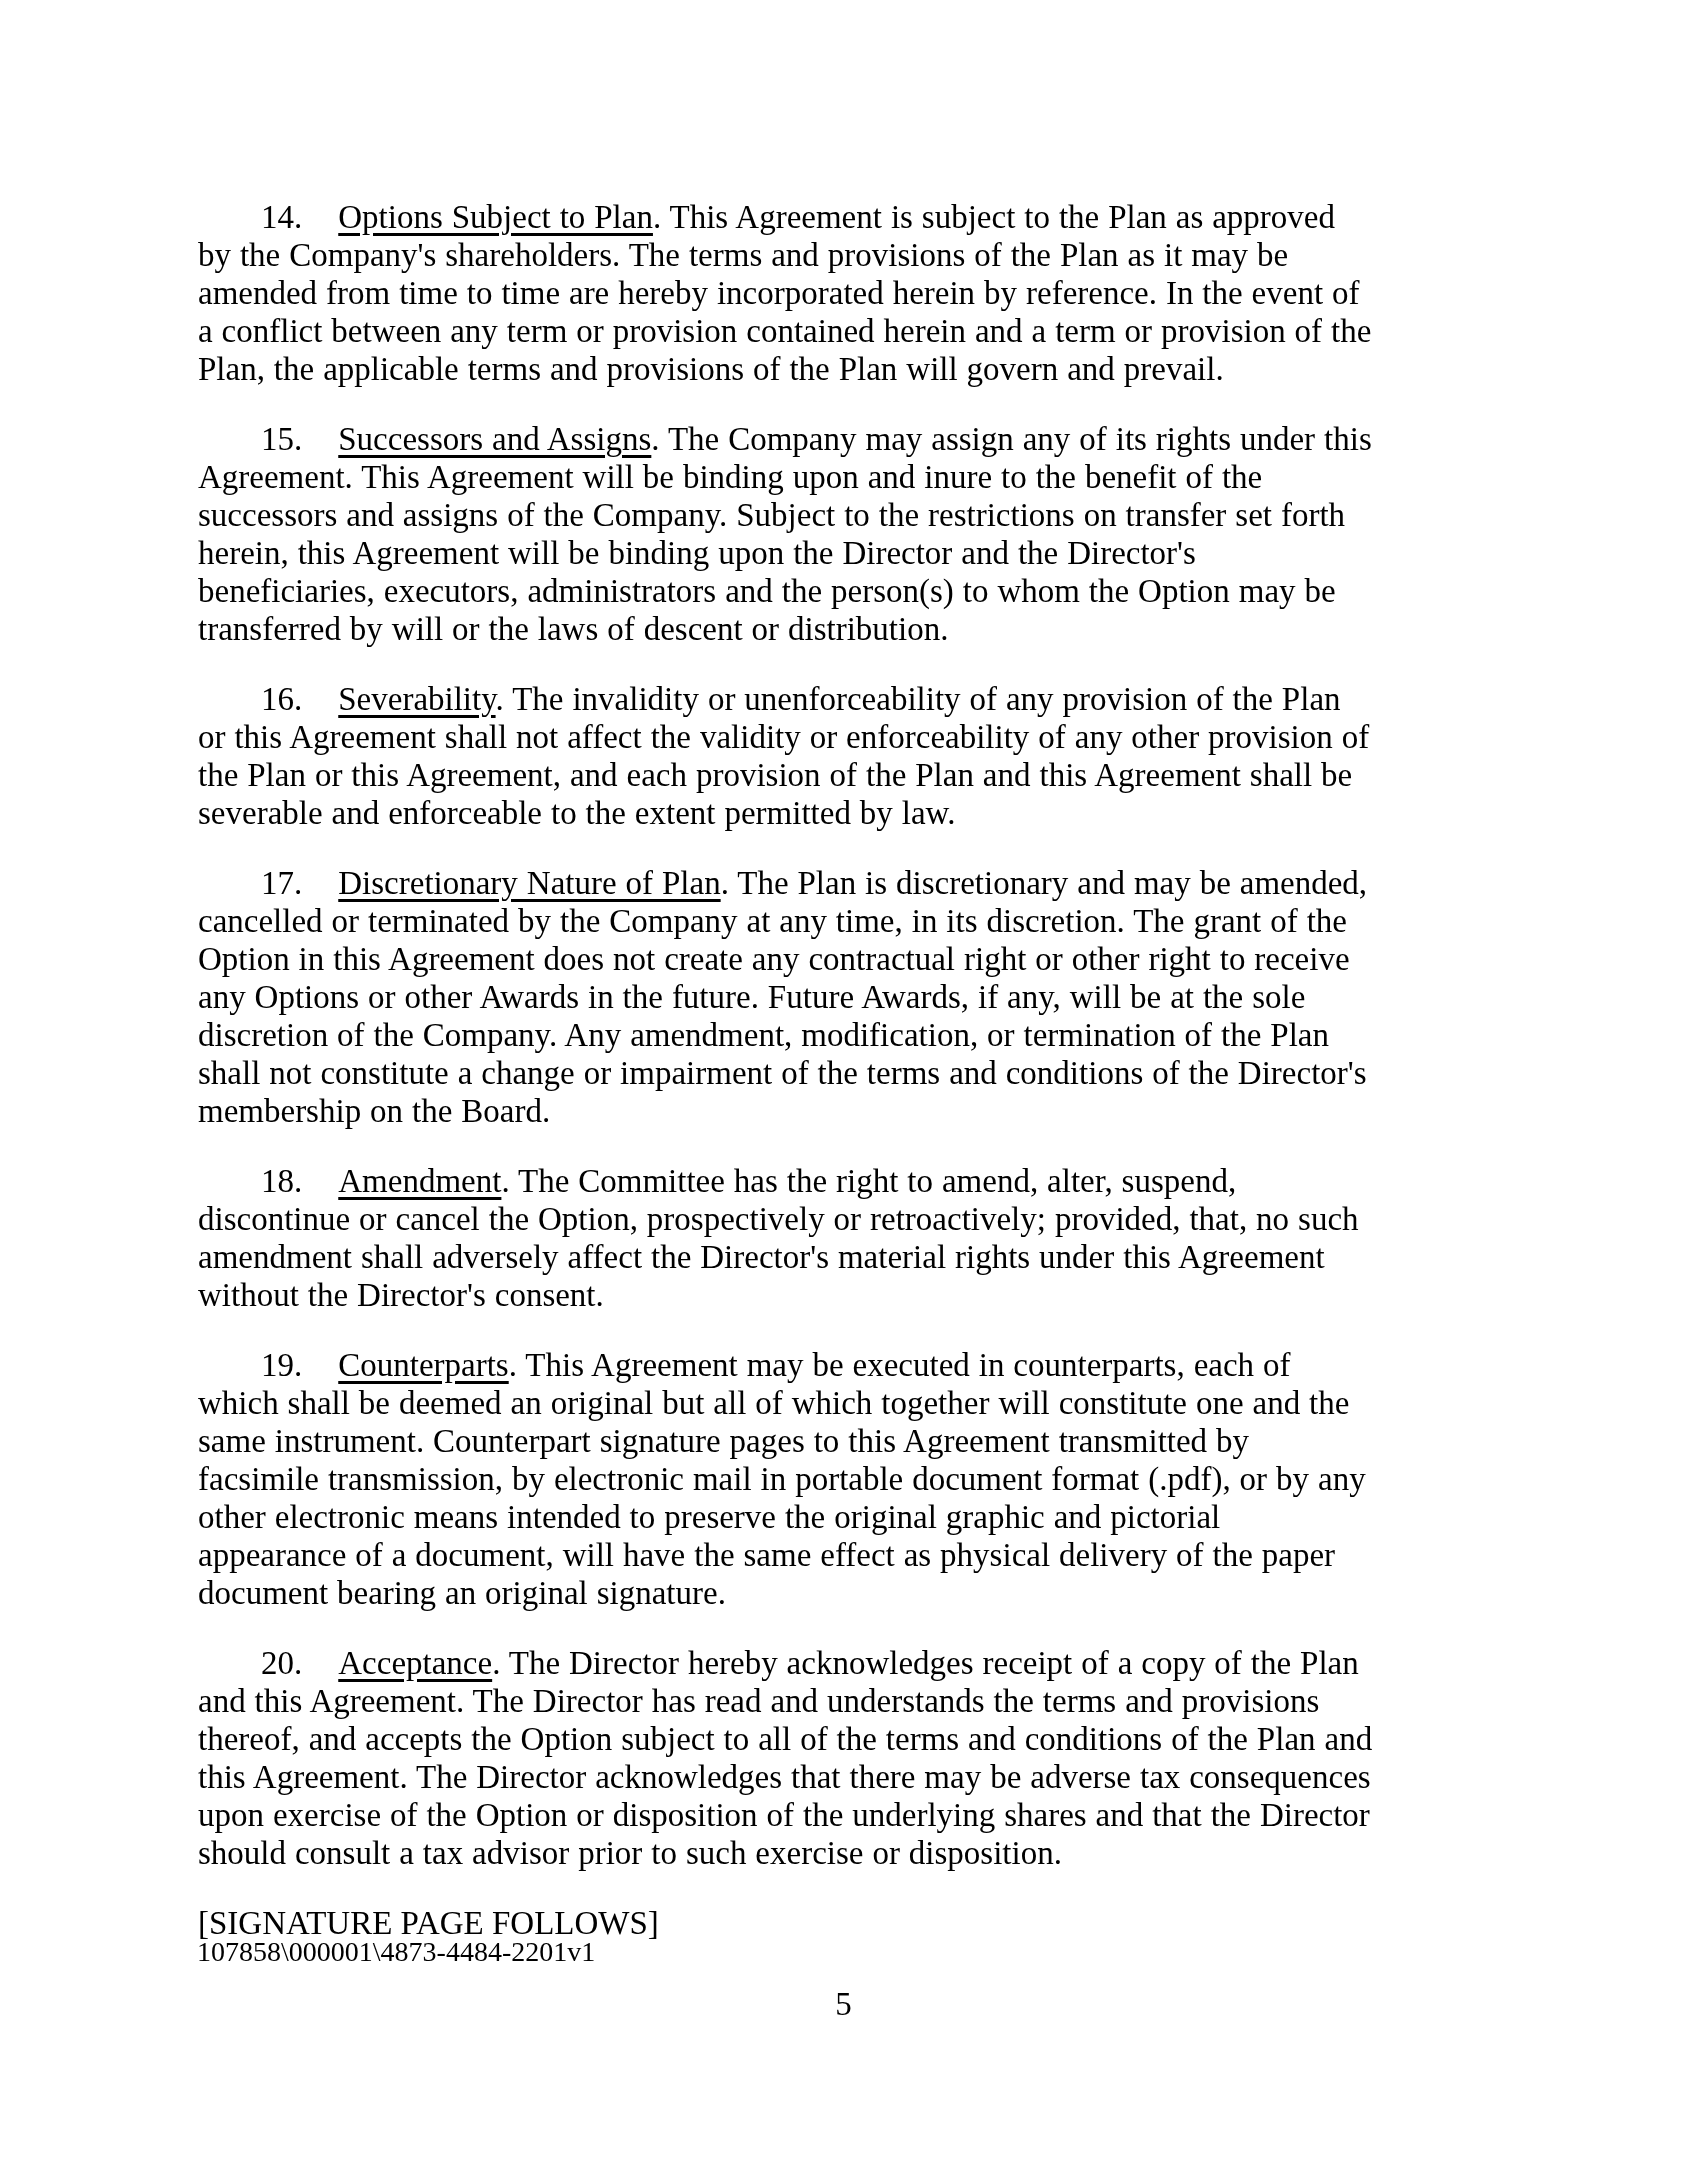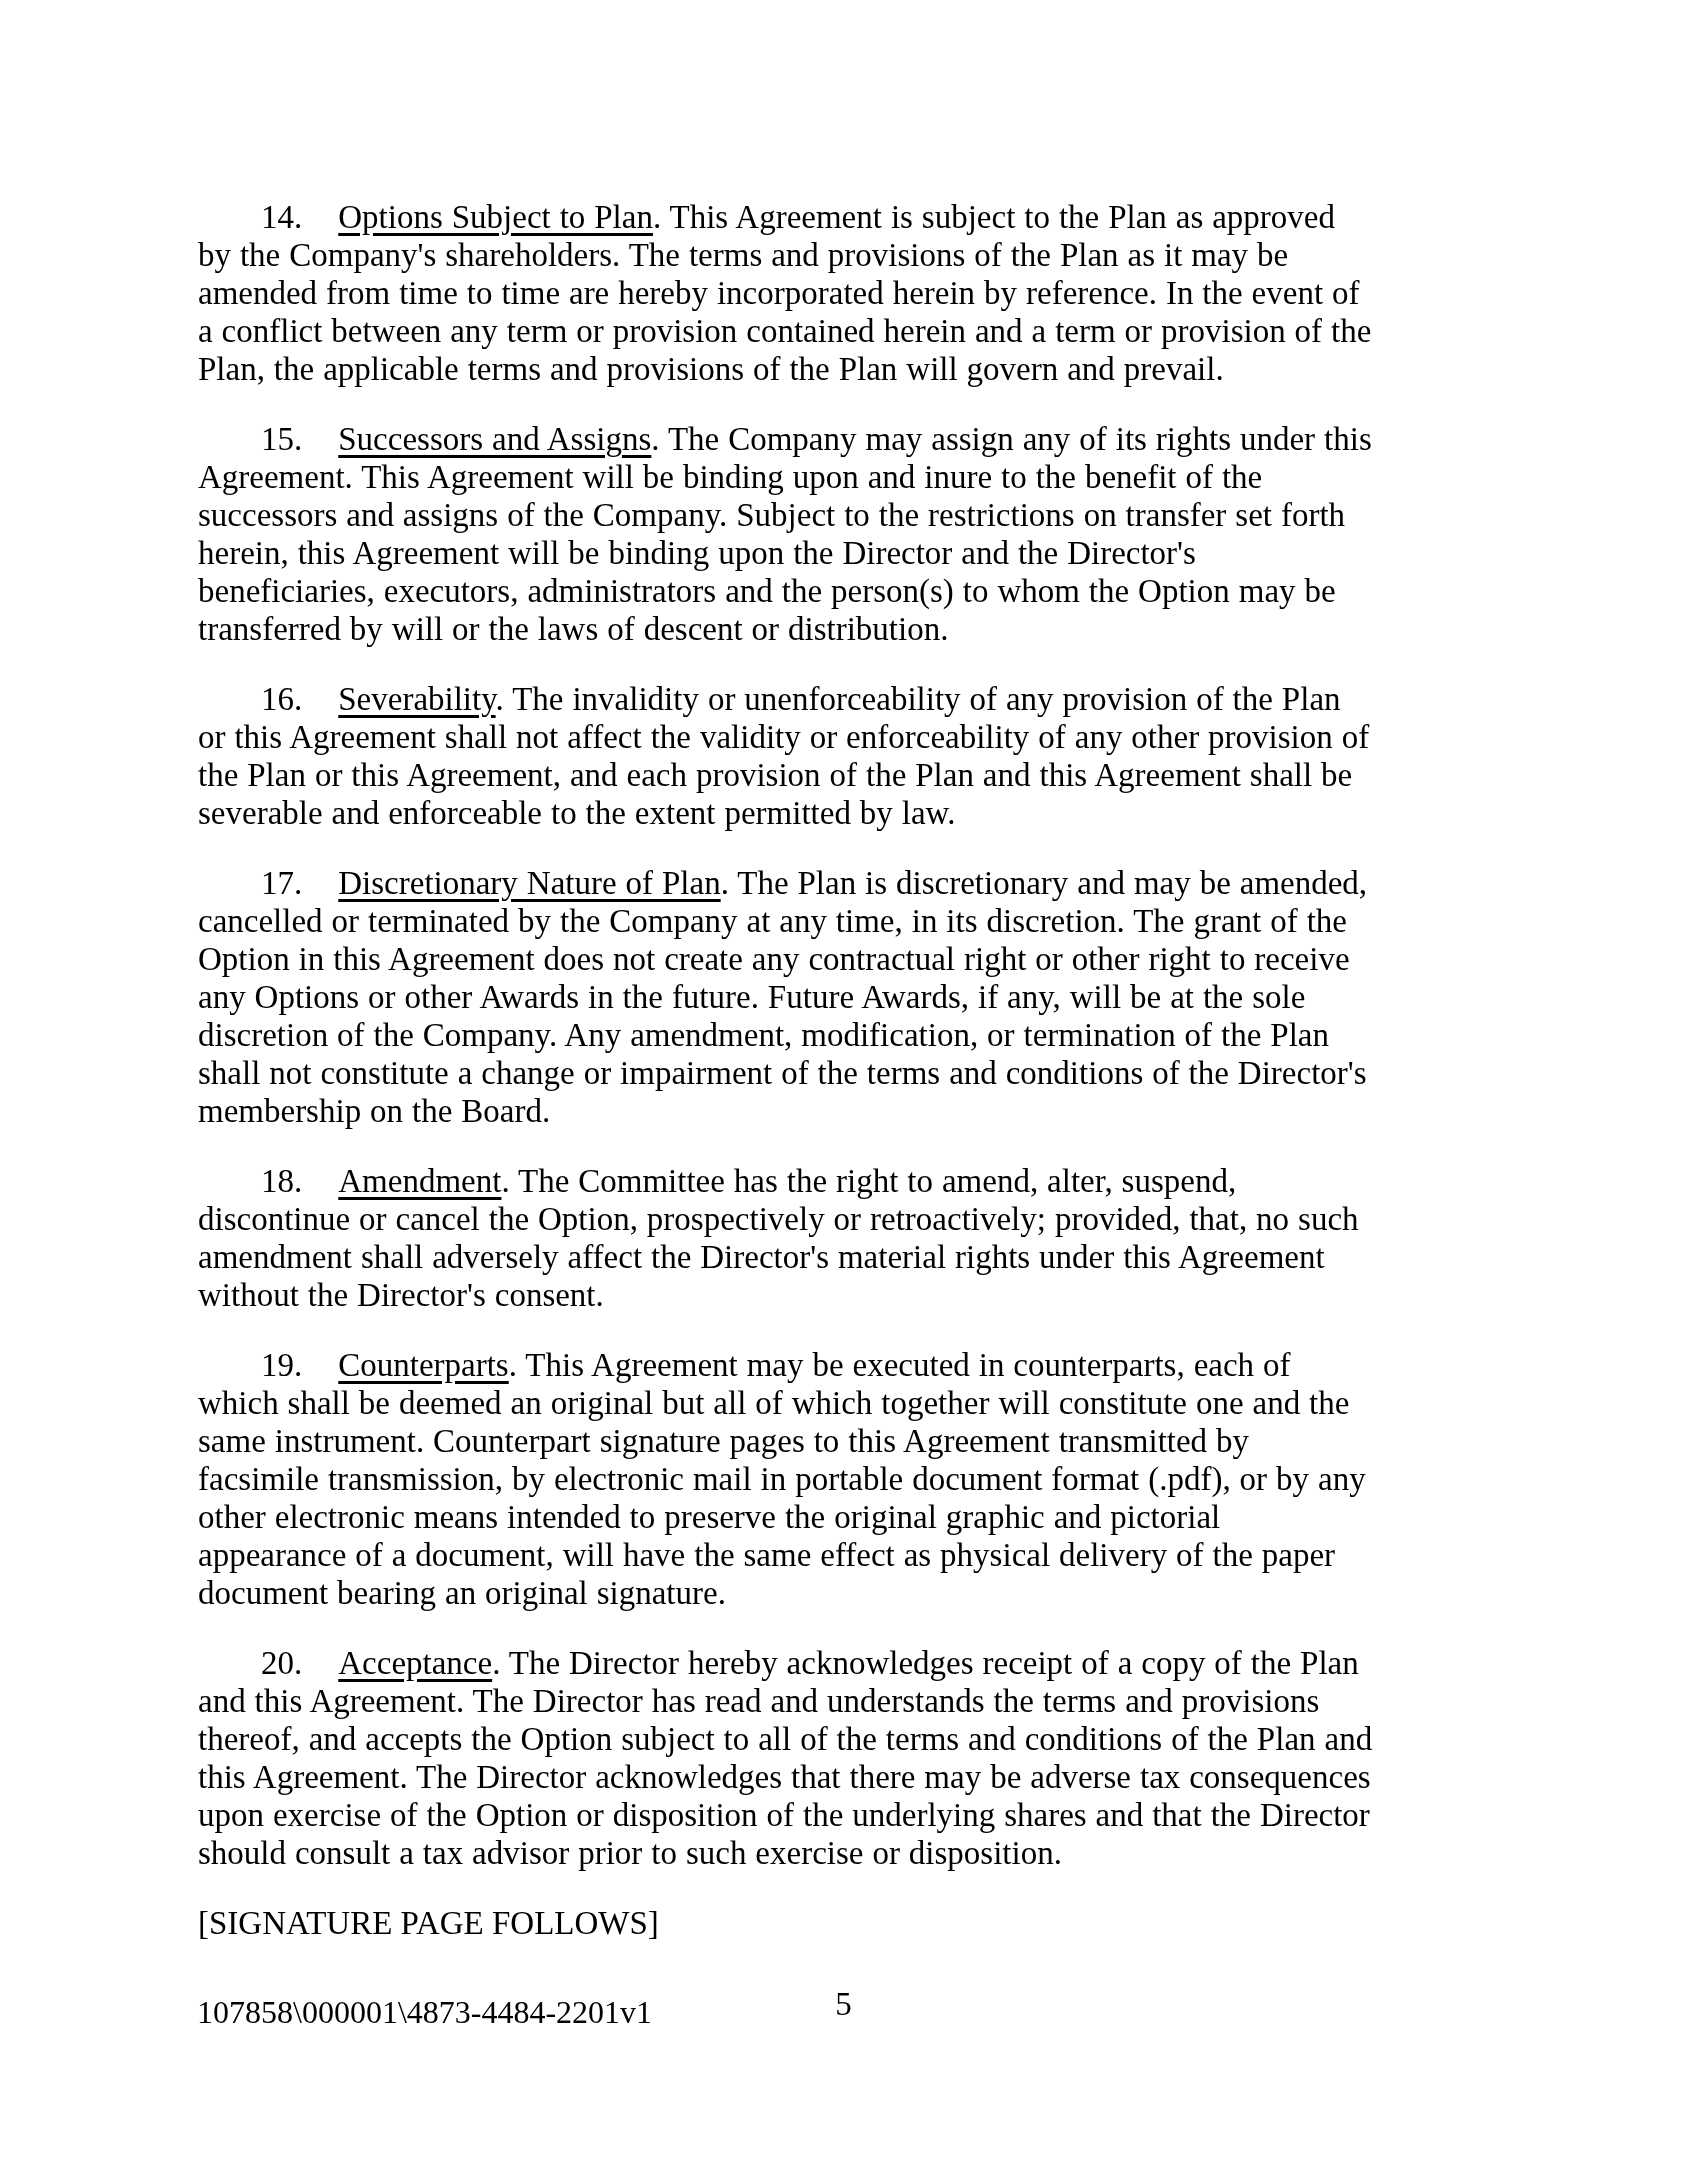--- a/index.html
+++ b/index.html
@@ -47,23 +47,23 @@
     position: absolute;
     top: 1985px;
     left: 0;
     width: 1687px;
     text-align: center;
     font-size: 33px;
     line-height: 38px;
   }
   .doc-id {
     position: absolute;
-    top: 1996px;
+    top: 1936px;
     left: 197px;
-    font-size: 32px;
+    font-size: 28px;
     line-height: 32px;
   }
 </style>
 </head>
 <body>
 
 <div class="page">
   <main class="doc-body">
 
     <p class="para"><span class="num">14.</span><span class="tab"></span><span class="heading">Options Subject to Plan</span><span class="body-text">. This Agreement is subject to the Plan as approved by the Company's shareholders. The terms and provisions of the Plan as it may be amended from time to time are hereby incorporated herein by reference. In the event of a conflict between any term or provision contained herein and a term or provision of the Plan, the applicable terms and provisions of the Plan will govern and prevail.</span></p>

